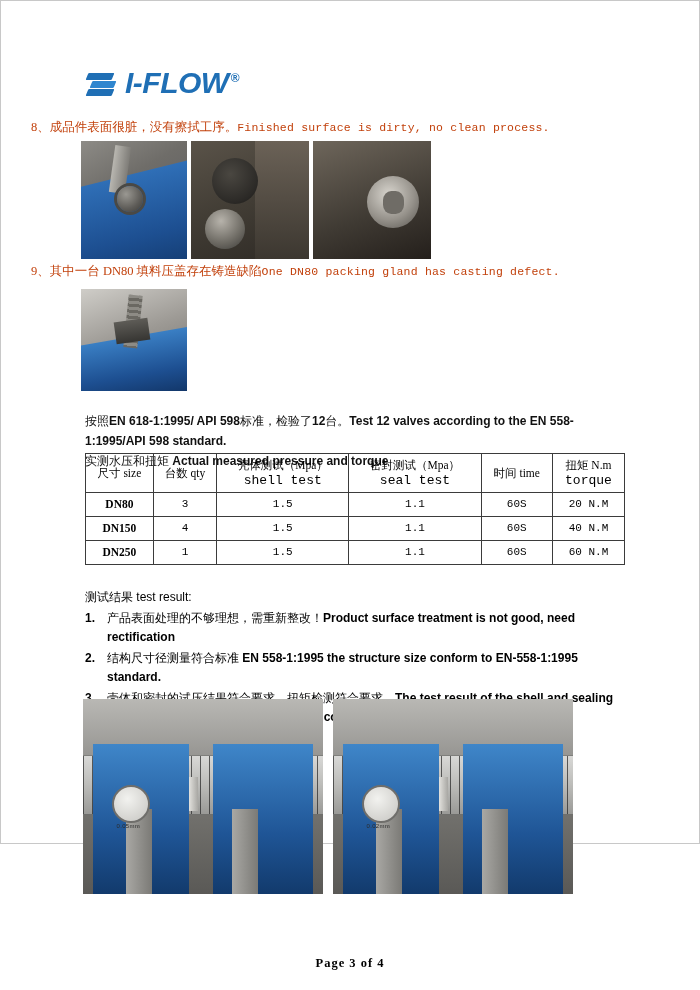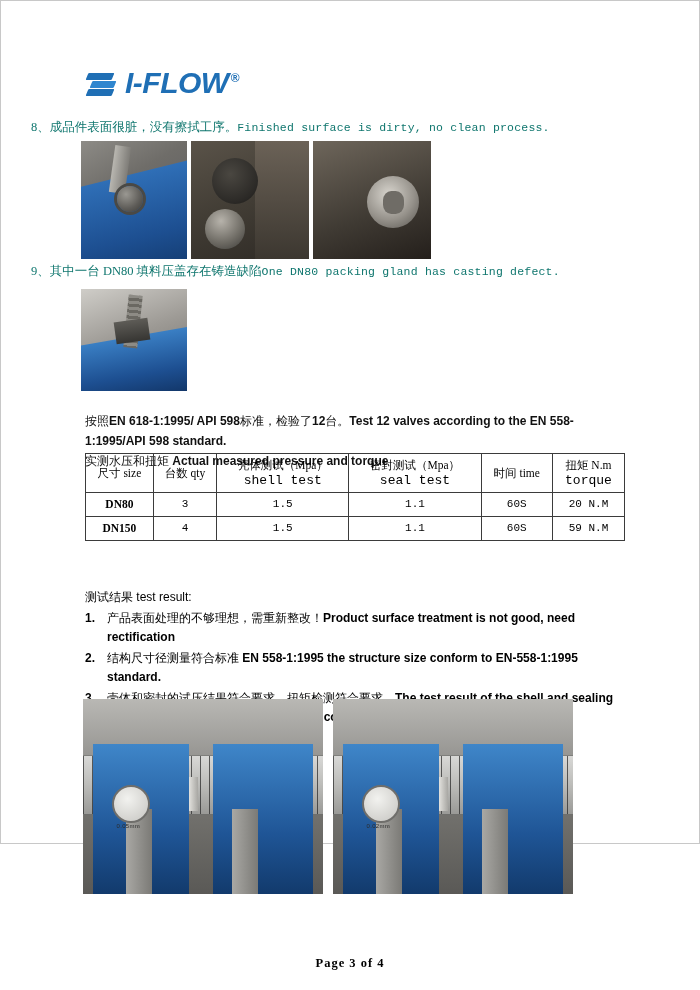--- a/index.html
+++ b/index.html
@@ -63,21 +63,21 @@
     font-weight: bold;
     font-style: normal;
     margin-left: 2px;
   }
 
   
   .item-line {
     position: absolute;
     font-family: "Liberation Serif", serif;
     font-size: 12.5px;
-    color: #0f766e;
+    color: #c2410c;
     white-space: nowrap;
   }
   .item-line .cn {
     font-family: "Liberation Serif", serif;
   }
   .item-line .en {
     font-family: "Liberation Mono", monospace;
     font-size: 11.5px;
     letter-spacing: 0.2px;
   }
@@ -365,21 +365,29 @@
         <td class="mono">1.1</td>
         <td class="mono">60S</td>
         <td class="mono">20 N.M</td>
       </tr>
       <tr>
         <td class="size">DN150</td>
         <td class="mono">4</td>
         <td class="mono">1.5</td>
         <td class="mono">1.1</td>
         <td class="mono">60S</td>
-        <td class="mono">59 N.M</td>
+        <td class="mono">40 N.M</td>
+      </tr>
+      <tr>
+        <td class="size">DN250</td>
+        <td class="mono">1</td>
+        <td class="mono">1.5</td>
+        <td class="mono">1.1</td>
+        <td class="mono">60S</td>
+        <td class="mono">60 N.M</td>
       </tr>
     </tbody>
   </table>
 
   <div class="result-title">
     <span>测试结果</span>&nbsp;<span>test result:</span>
   </div>
 
   <div class="result-list">
     <div class="li">

